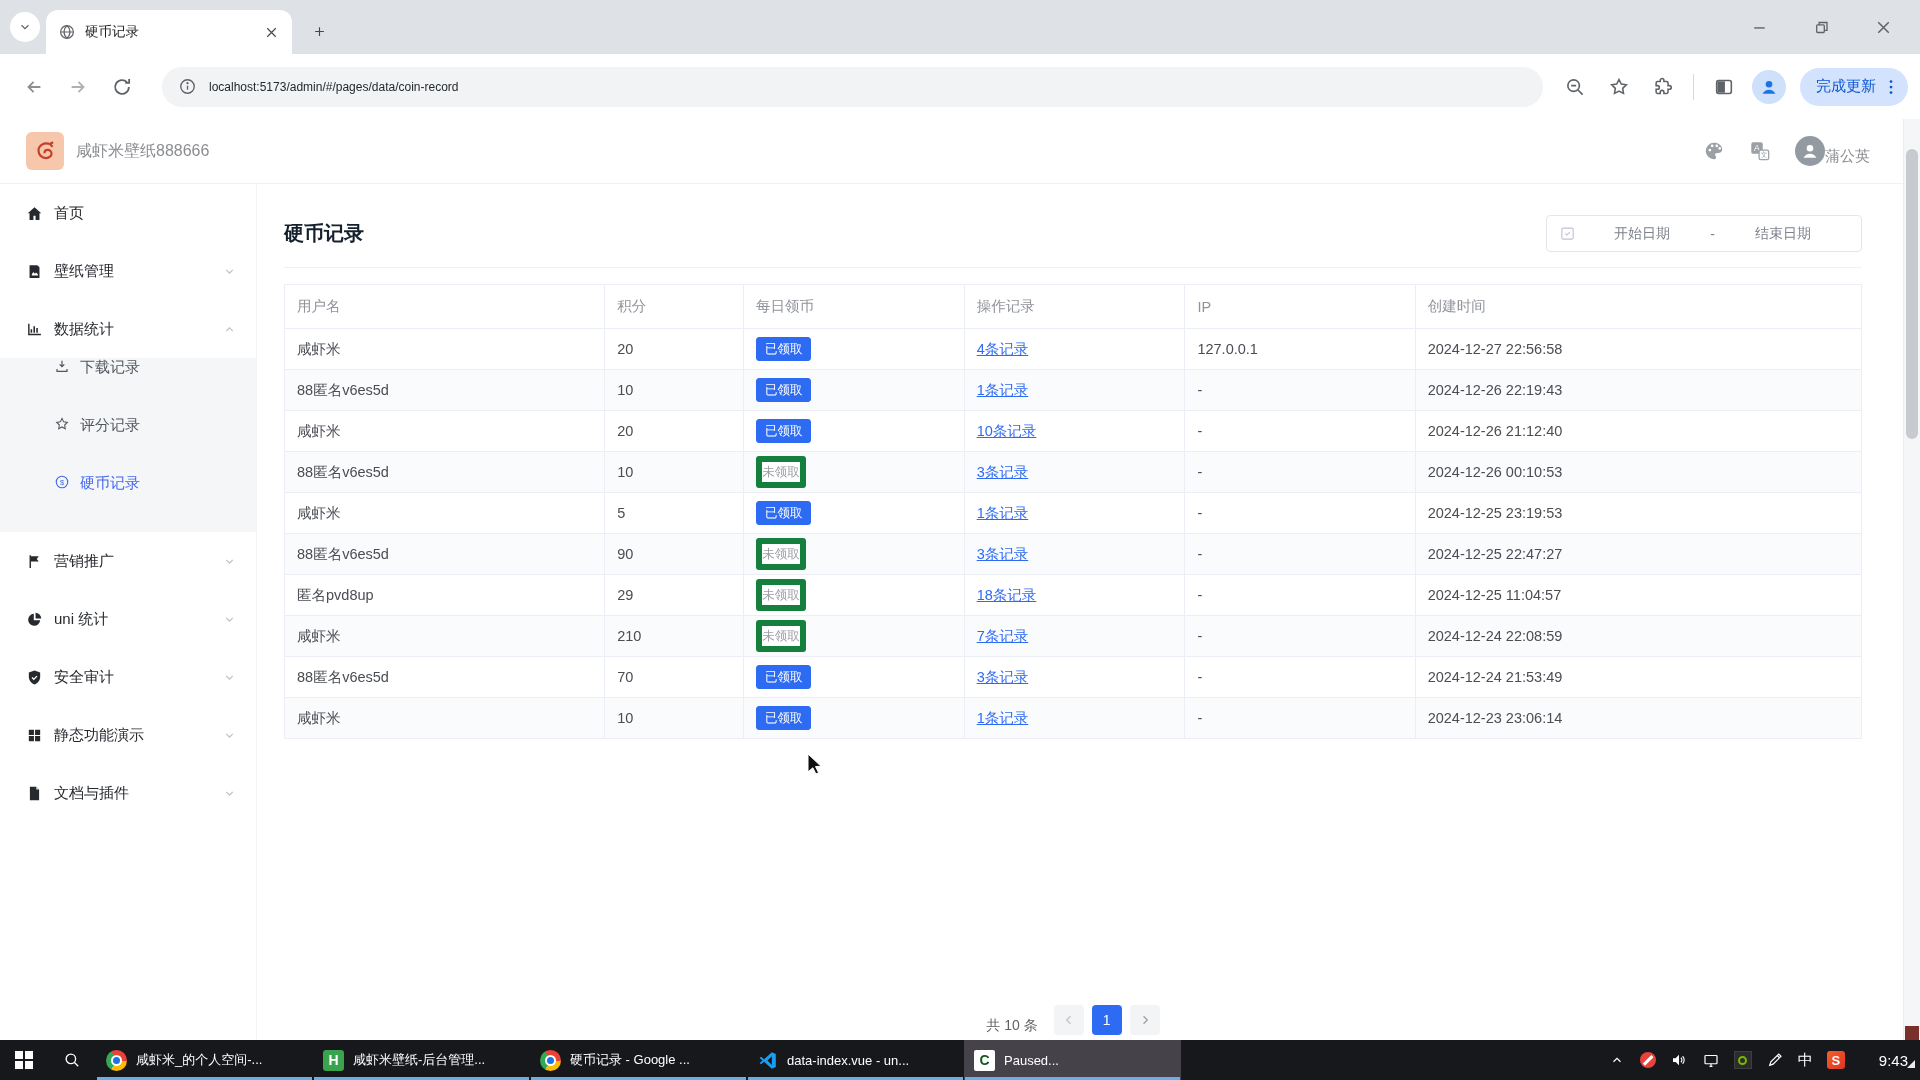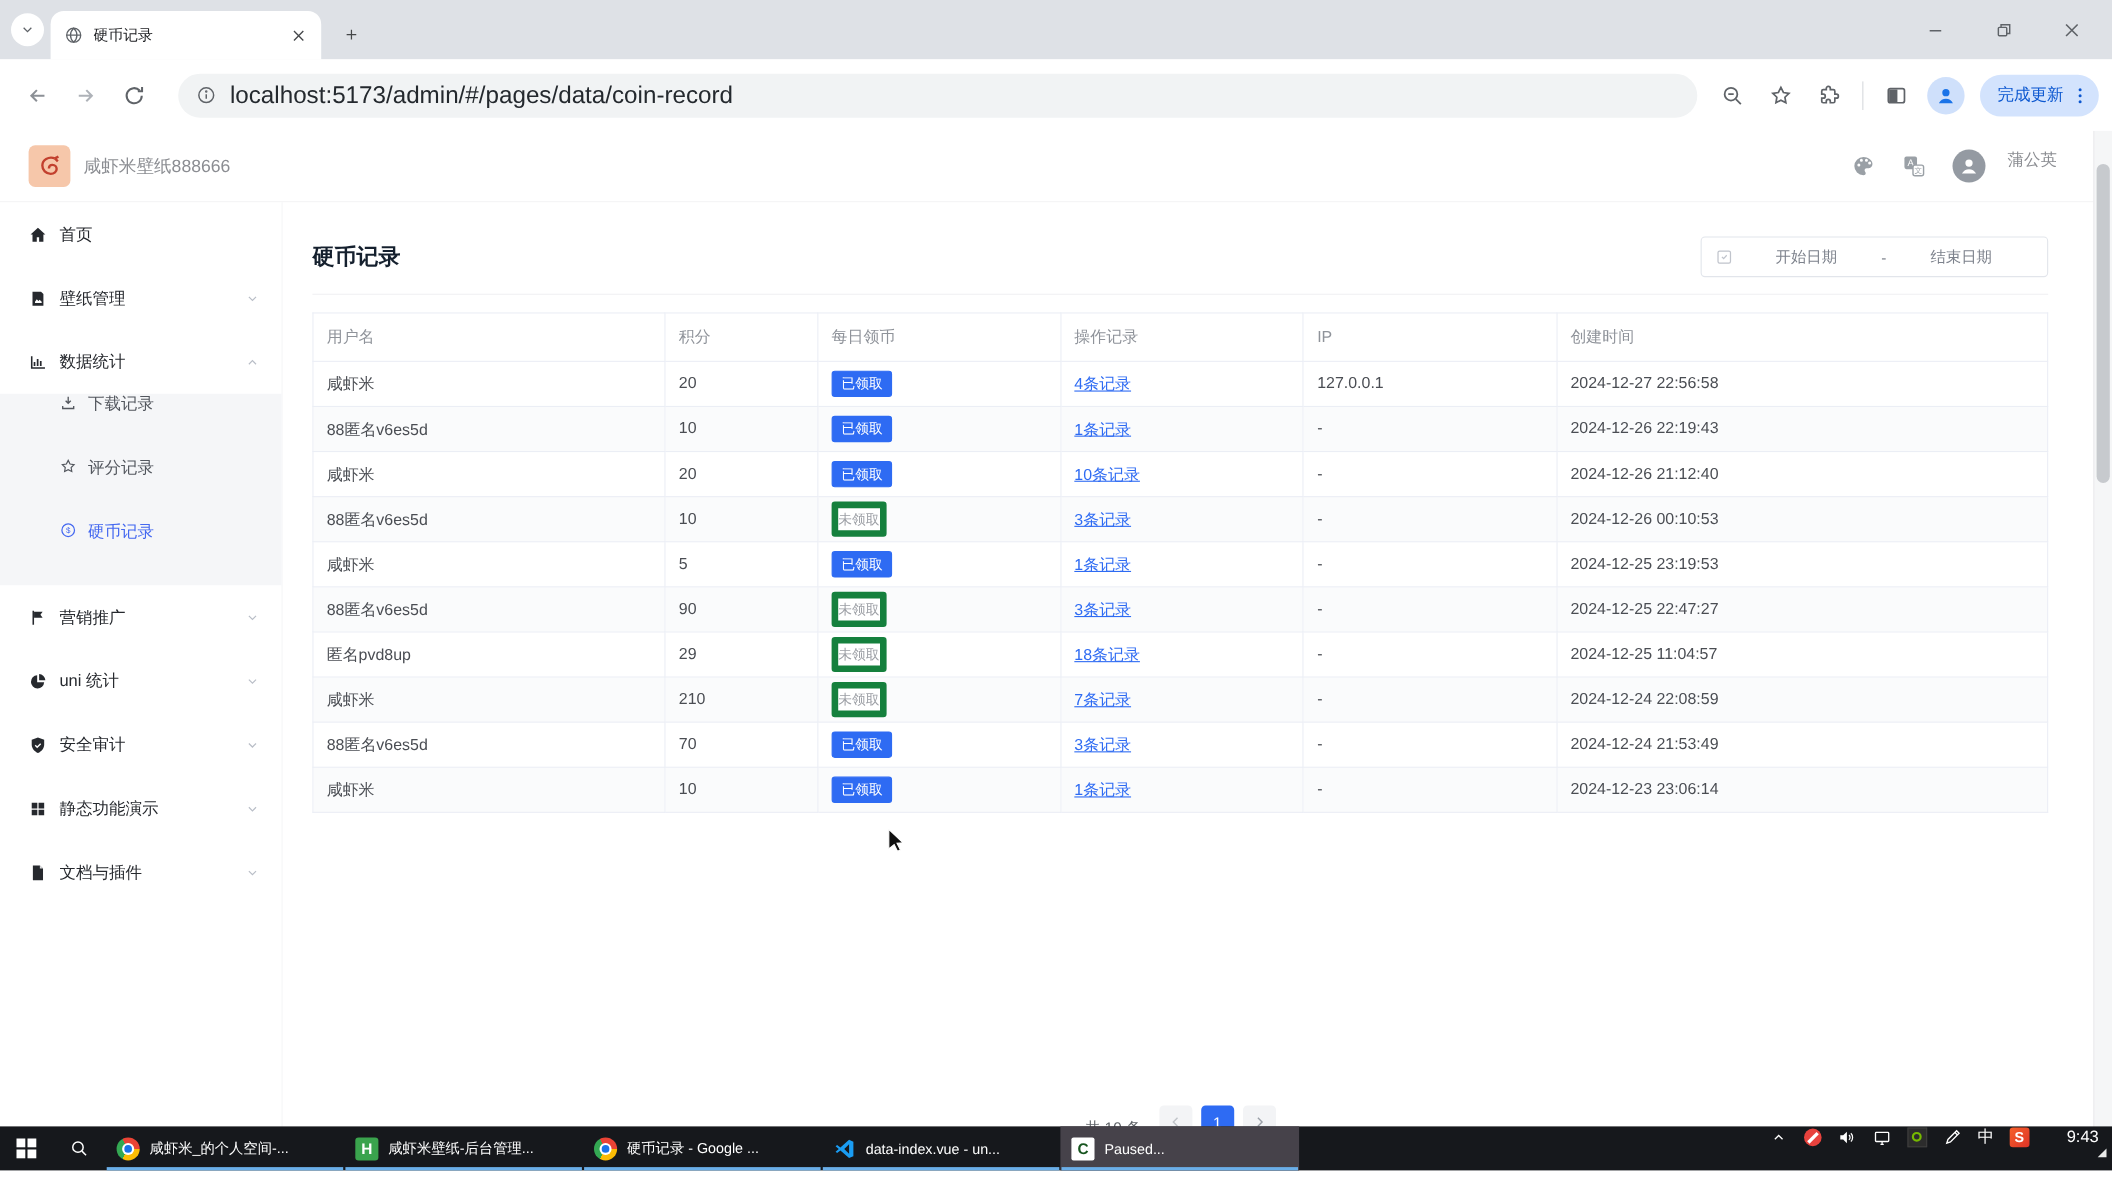--- a/index.html
+++ b/index.html
@@ -19,36 +19,36 @@
 .win-controls{position:absolute;right:6px;top:0;height:54px;display:flex}
 .wc{width:62px;height:100%;display:flex;align-items:center;justify-content:center;color:#5f6368}
 .wc .ic{width:21px;height:21px}
 
 .toolbar{position:absolute;top:54px;left:0;width:100%;height:65px;background:#fff;display:flex;align-items:center;padding:0 12px}
 .tbtn{width:44px;height:44px;border-radius:50%;display:flex;align-items:center;justify-content:center;flex:none}
 .tbtn .ic{width:22px;height:22px}
 .c-back{color:#8c9096}.c-fwd{color:#aeb2b8}.c-reload{color:#5f6368}
 .urlbar{flex:1;height:40px;background:#f1f3f4;border-radius:20px;display:flex;align-items:center;padding:0 16px;gap:12px;margin:0 10px 0 18px}
 .url-info{width:19px;height:19px;color:#5f6368;flex:none}
-.url-text{font-size:22px;color:#24292e;white-space:nowrap}
+.url-text{font-size:12px;color:#24292e;white-space:nowrap}
 .c-gray{color:#5f6368}
 .tdivider{width:1px;height:26px;background:#d6d9dd;margin:0 8px;flex:none}
 .avatar-btn{width:34px;height:34px;border-radius:50%;background:#cfe0fb;color:#1a73e8;display:flex;align-items:center;justify-content:center;margin:0 6px;flex:none}
 .avatar-btn .ic{width:22px;height:22px}
 .update-pill{height:38px;border-radius:19px;background:#d3e3fd;display:flex;align-items:center;padding:0 6px 0 16px;margin-left:8px;flex:none}
 .update-text{font-size:15px;font-weight:400;color:#0b57d0;white-space:nowrap}
 .kebab{width:22px;height:22px;color:#0b57d0;margin-left:4px}
 
 .appheader{position:absolute;top:119px;left:0;width:100%;height:65px;background:#fff;border-bottom:1px solid #f1f1f2;display:flex;align-items:center;padding:0 26px}
 .logo{width:38px;height:38px;border-radius:6px;background:#f6c7aa;display:flex;align-items:center;justify-content:center;flex:none}
 .logo .ic{width:26px;height:26px}
 .brand{margin-left:12px;font-size:16px;color:#8b8d92}
 .header-right{margin-left:auto;display:flex;align-items:center;gap:24px;padding-right:24px}
 .hicon{width:22px;height:22px;color:#9aa0a6}
-.huser{display:flex;align-items:flex-start;gap:20px}
+.huser{display:flex;align-items:flex-end;gap:0}
 .havatar{width:30px;height:30px;border-radius:50%;background:#949aa2;color:#fff;display:flex;align-items:center;justify-content:center;overflow:hidden}
 .havatar .ic{width:22px;height:22px}
 .huser-name{font-size:15px;color:#8b8d92}
 
 .sidebar{position:absolute;left:0;top:184px;width:257px;height:856px;background:#fff;border-right:1px solid #f3f4f6}
 .side-item{height:58px;display:flex;align-items:center;padding:0 20px 0 26px;cursor:pointer}
 .side-item .sicon{width:17px;height:17px;margin-right:11px;color:#26292e;flex:none}
 .side-item .slabel{font-size:15px;color:#26292e;flex:1}
 .side-item .chev{width:13px;height:13px;color:#b9bec7;flex:none}
 .submenu{background:#f5f6f8}
@@ -77,21 +77,21 @@
 .pg-total{font-size:14px;color:#5f6368;margin-right:8px}
 .pg-btn{width:30px;height:30px;border-radius:4px;background:#f3f4f6;display:flex;align-items:center;justify-content:center;cursor:pointer}
 .pg-btn .ic{width:14px;height:14px}
 .pg-prev{color:#c0c3c9}.pg-next{color:#9ba0a8}
 .pg-page{width:30px;height:30px;border-radius:4px;background:#2e6bf3;color:#fff;font-size:14px;display:flex;align-items:center;justify-content:center;cursor:pointer}
 
 .scrollbar{position:absolute;right:0;top:119px;width:17px;height:921px;background:#f5f6f7;border-left:1px solid #ececee}
 .sb-thumb{position:absolute;left:2px;right:2px;top:30px;height:290px;background:#c7cace;border-radius:7px}
 .sb-marker{position:absolute;left:1px;right:1px;bottom:0;height:14px;background:#7a2f2a}
 
-.taskbar{position:absolute;left:0;bottom:16px;width:100%;height:40px;background:#16181c;display:flex;align-items:flex-start;color:#fff}
+.taskbar{position:absolute;left:0;bottom:0;width:100%;height:40px;background:#16181c;display:flex;align-items:center;color:#fff}
 .tk-sq{width:48px;height:40px;display:flex;align-items:center;justify-content:center;flex:none}
 .win-logo{display:grid;grid-template-columns:8px 8px;grid-template-rows:8px 8px;gap:1.5px}
 .win-logo span{background:#fff}
 .tk-sq .ic{width:18px;height:18px;color:#fff}
 .tk-btn{width:217px;height:40px;display:flex;align-items:center;gap:9px;padding:0 10px;position:relative;flex:none;cursor:pointer}
 .tk-btn::after{content:"";position:absolute;left:1px;right:1px;bottom:0;height:3px;background:#6aaee8}
 .tk-btn.active{background:#46424a}
 .tk-label{font-size:13px;color:#fff;white-space:nowrap;overflow:hidden;text-overflow:ellipsis}
 .tk-ic{width:21px;height:21px;flex:none;position:relative}
 .ic-chrome{border-radius:50%;background:conic-gradient(from -30deg,#ea4335 0 120deg,#fbbc05 120deg 240deg,#34a853 240deg 360deg)}

